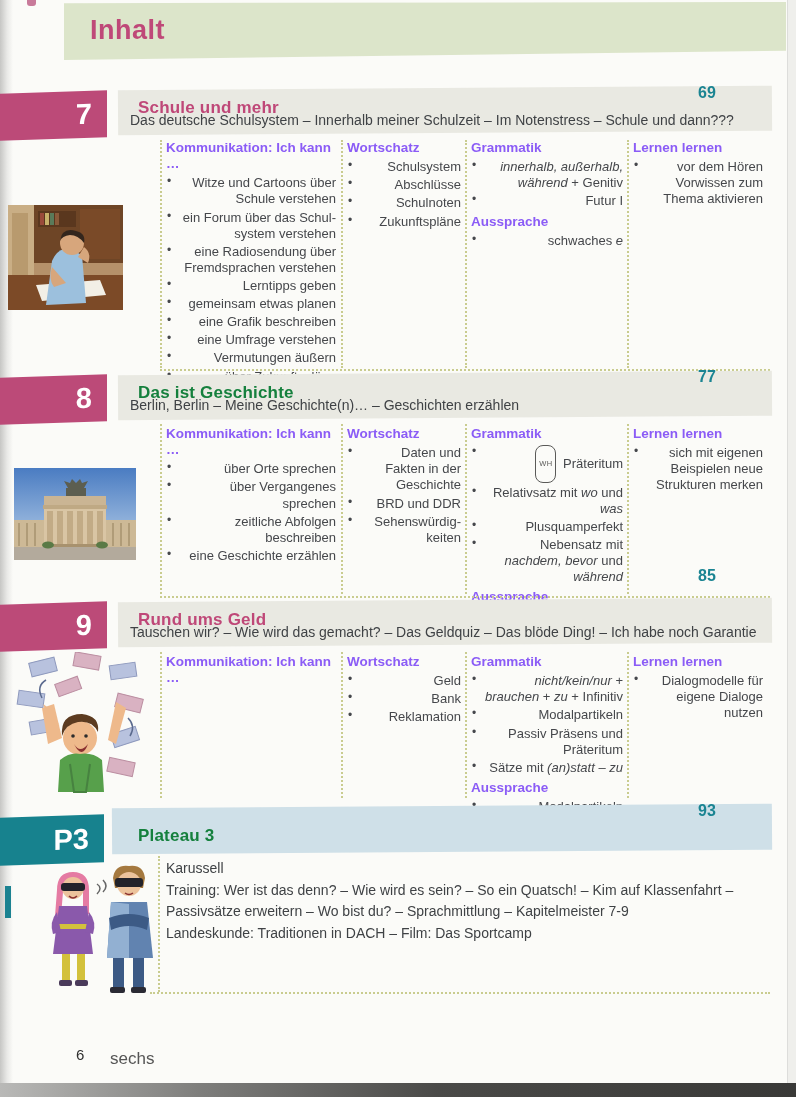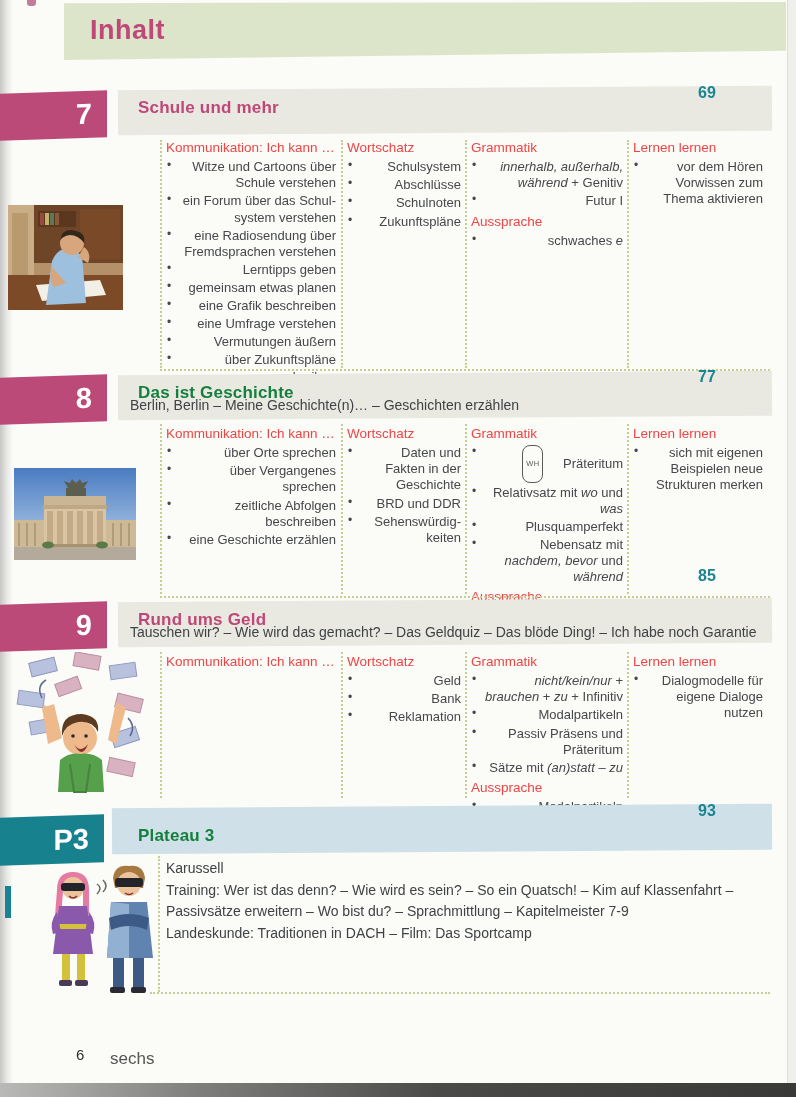--- a/index.html
+++ b/index.html
@@ -33,27 +33,27 @@
     display:flex;align-items:center;justify-content:flex-end;padding-right:15px;box-sizing:border-box;}
   .tab.teal-box{background:#17828e;width:104px;height:48px;}
   .tab .num{color:#fff;font-weight:bold;font-size:29px;line-height:1;}
   .ch-title{position:absolute;left:130px;margin:8px;font-size:17px;font-weight:bold;letter-spacing:.2px;}
   .pink{color:#bf4878}.tealc{color:#15803d}
   .ch-sub{position:absolute;left:130px;width:645px;font-size:14px;color:#3f4245;}
   .pagenum{position:absolute;left:698px;width:60px;text-align:left;font-size:16px;font-weight:bold;color:#1a8492;}
 
   
   .col{position:absolute;box-sizing:border-box;}
-  .col h3{margin:0 0 3px 0;font-size:13.5px;font-weight:normal;color:#ef4444;line-height:1.2;}
+  .col h3{margin:0 0 3px 0;font-size:13.5px;font-weight:bold;color:#8b5cf6;line-height:1.2;}
   .col h3.sub{margin-top:4px;}
   ul.items{margin:0;padding:0;list-style:none;text-align:right;}
   ul.items li{position:relative;padding-left:11px;margin:0 0 2px 0;font-size:13px;line-height:1.24;color:#45474b;}
   ul.items li::before{content:"•";position:absolute;left:1px;top:-1px;font-size:12px;color:#45474b;}
   .wh-badge{display:inline-block;border:1px solid #5a5a58;color:#5a5a58;border-radius:8px;
-    font-size:7.5px;line-height:1;padding:14px 3px;margin-right:16px;vertical-align:2px;letter-spacing:.3px;}
+    font-size:7.5px;line-height:1;padding:14px 3px;margin-right:3px;vertical-align:2px;letter-spacing:.3px;}
 
   .vsep{position:absolute;width:0;border-left:2px dotted #c9cc8f;}
   .hsep{position:absolute;height:0;border-top:2px dotted #c9cc8f;}
 
   .illus{position:absolute;}
   .illus svg{display:block;}
 
   
   ul.p3-lines{position:absolute;left:166px;top:858px;width:614px;margin:0;padding:0;list-style:none;}
   ul.p3-lines li{font-size:14px;line-height:1.55;color:#3f4245;}
@@ -80,20 +80,21 @@
 
   <div class="banner">
     <h1>Inhalt</h1>
   </div>
 
   <div class="band" id="b7"></div>
   <div class="tab" id="t7">
     <span class="num">7</span>
   </div>
   <h2 class="ch-title pink" id="ti7">Schule und mehr</h2>
+  <div class="ch-sub" id="s7">Das deutsche Schulsystem – Innerhalb meiner Schulzeit – Im Notenstress – Schule und dann???</div>
   <div class="pagenum" id="p7">69</div>
 
   <div class="illus" style="left:8px;top:205px;">
     <svg width="115" height="105" viewBox="0 0 115 105">
       <rect width="115" height="105" fill="#b5916a"></rect>
       <rect x="0" y="0" width="26" height="105" fill="#c9ae85"></rect>
       <rect x="4" y="8" width="16" height="70" fill="#b89a6e"></rect>
       <rect x="26" y="0" width="89" height="58" fill="#6e4526"></rect>
       <rect x="30" y="6" width="38" height="16" fill="#5a371e"></rect>
       <rect x="32" y="8" width="4" height="12" fill="#9a4a3a"></rect>

